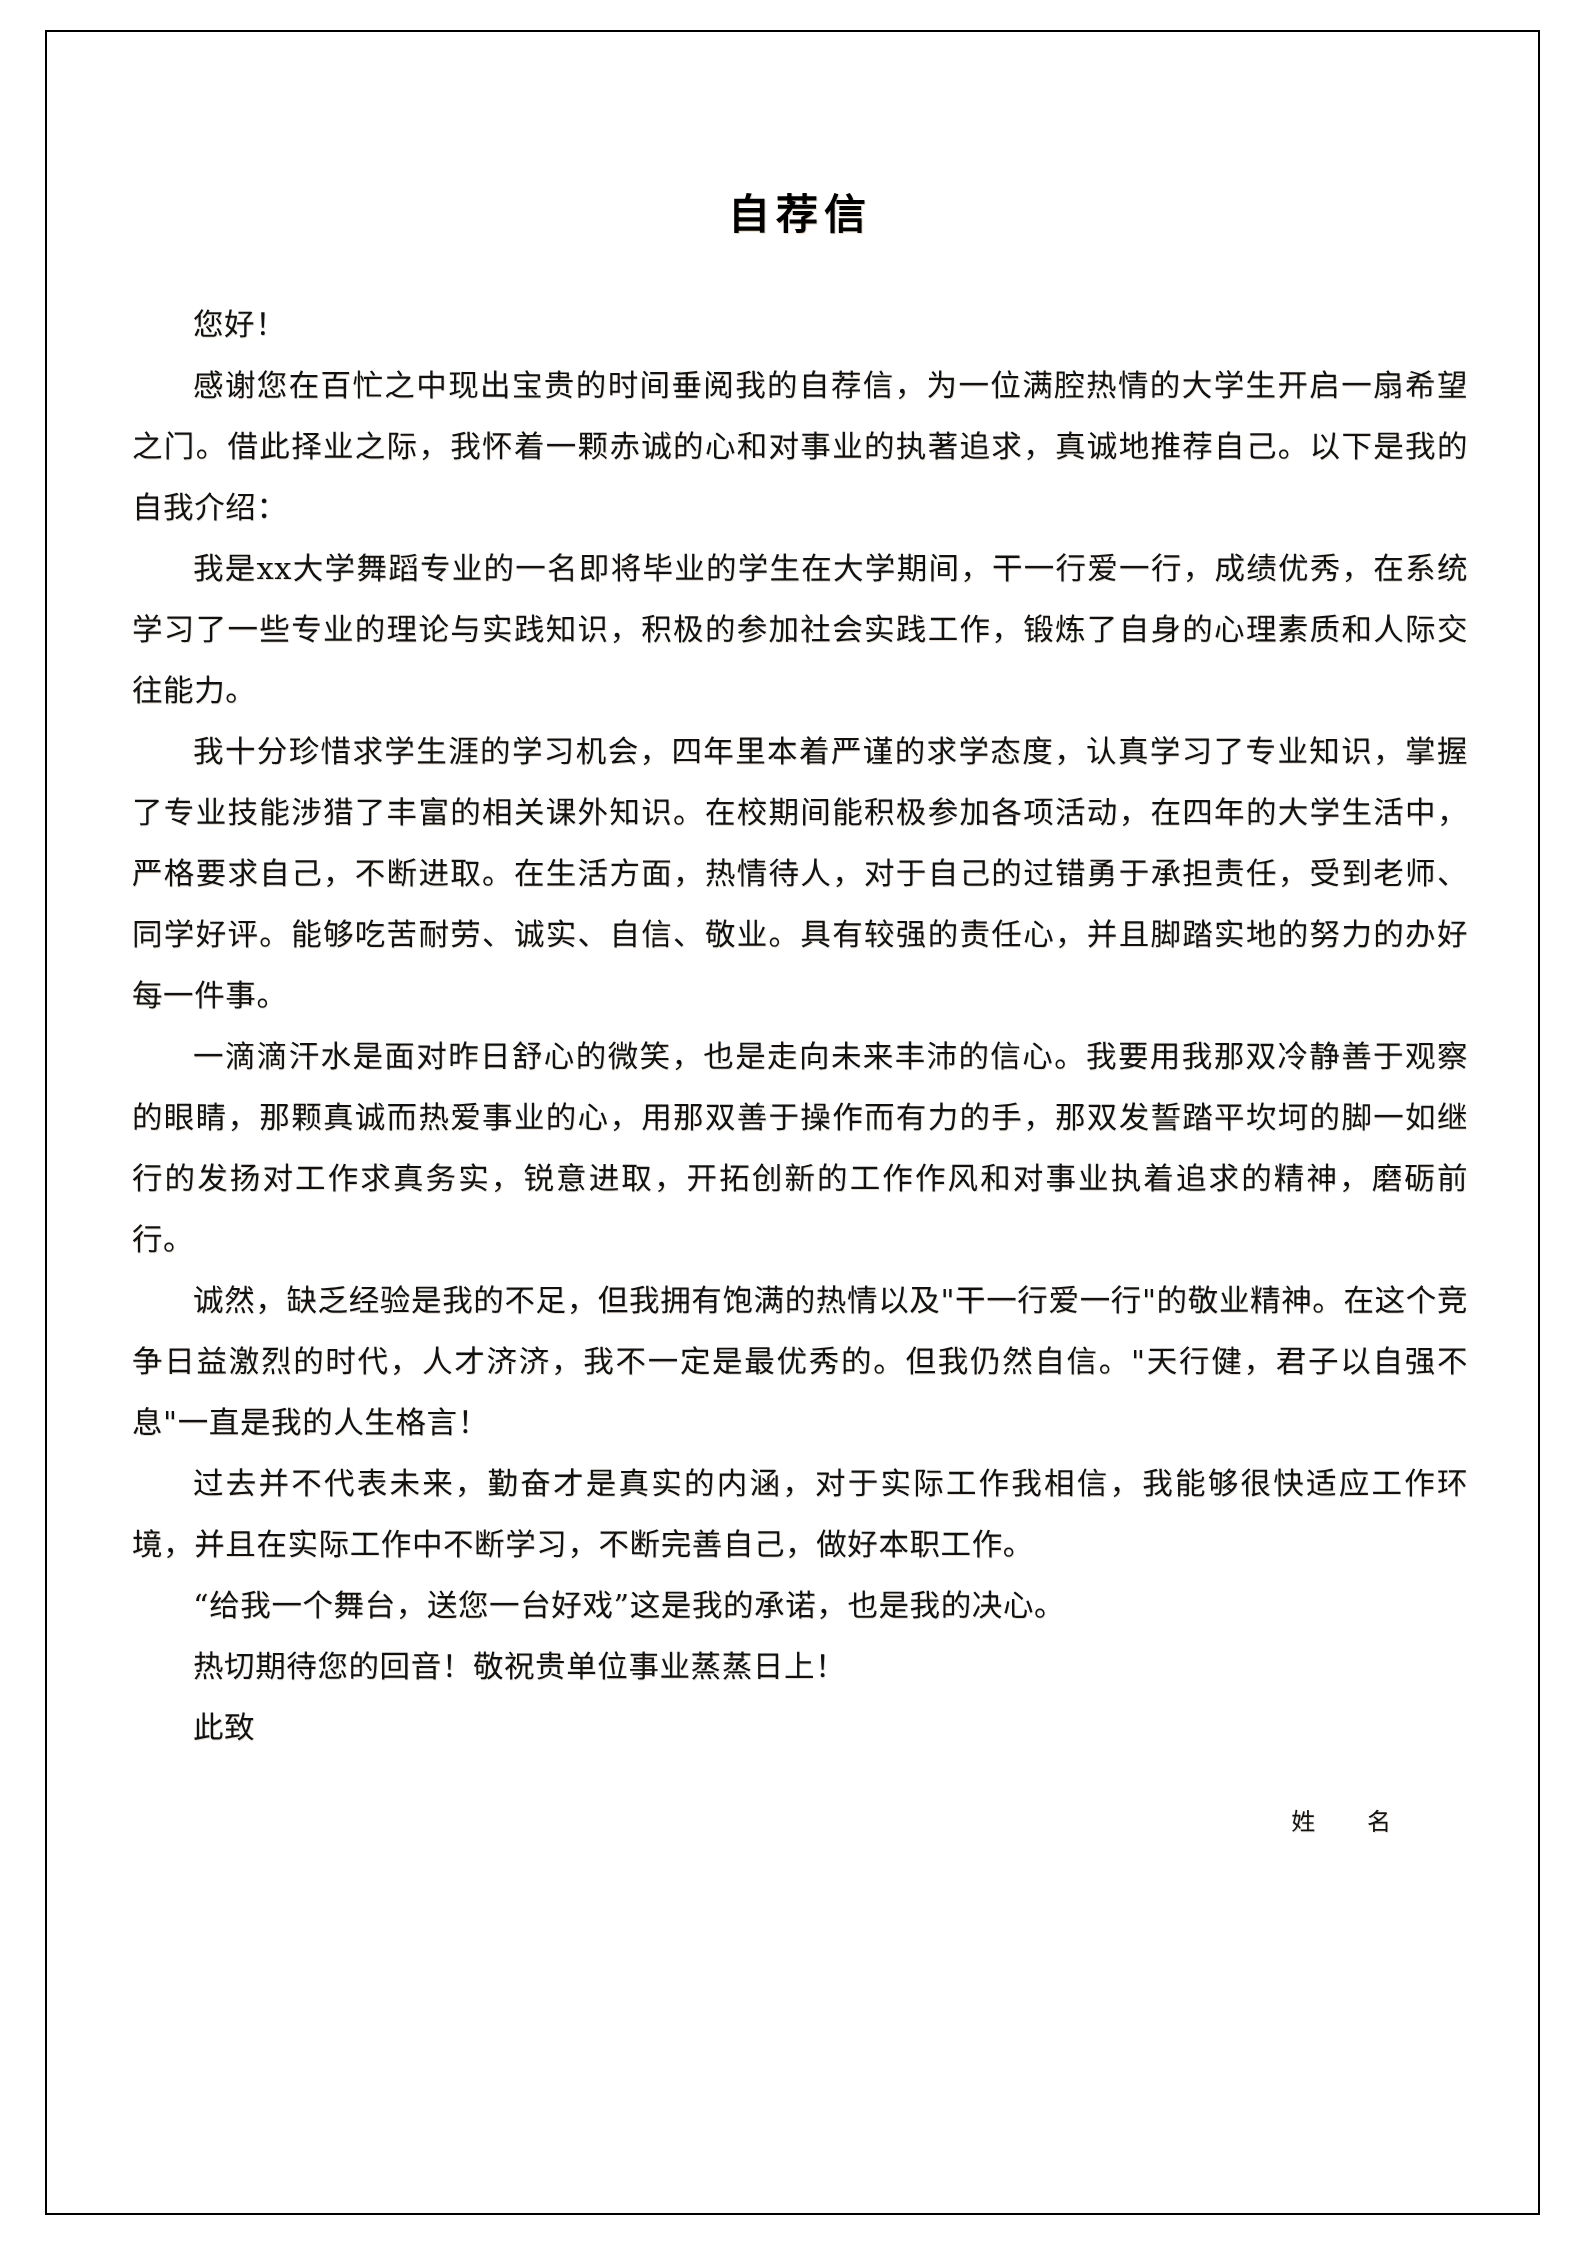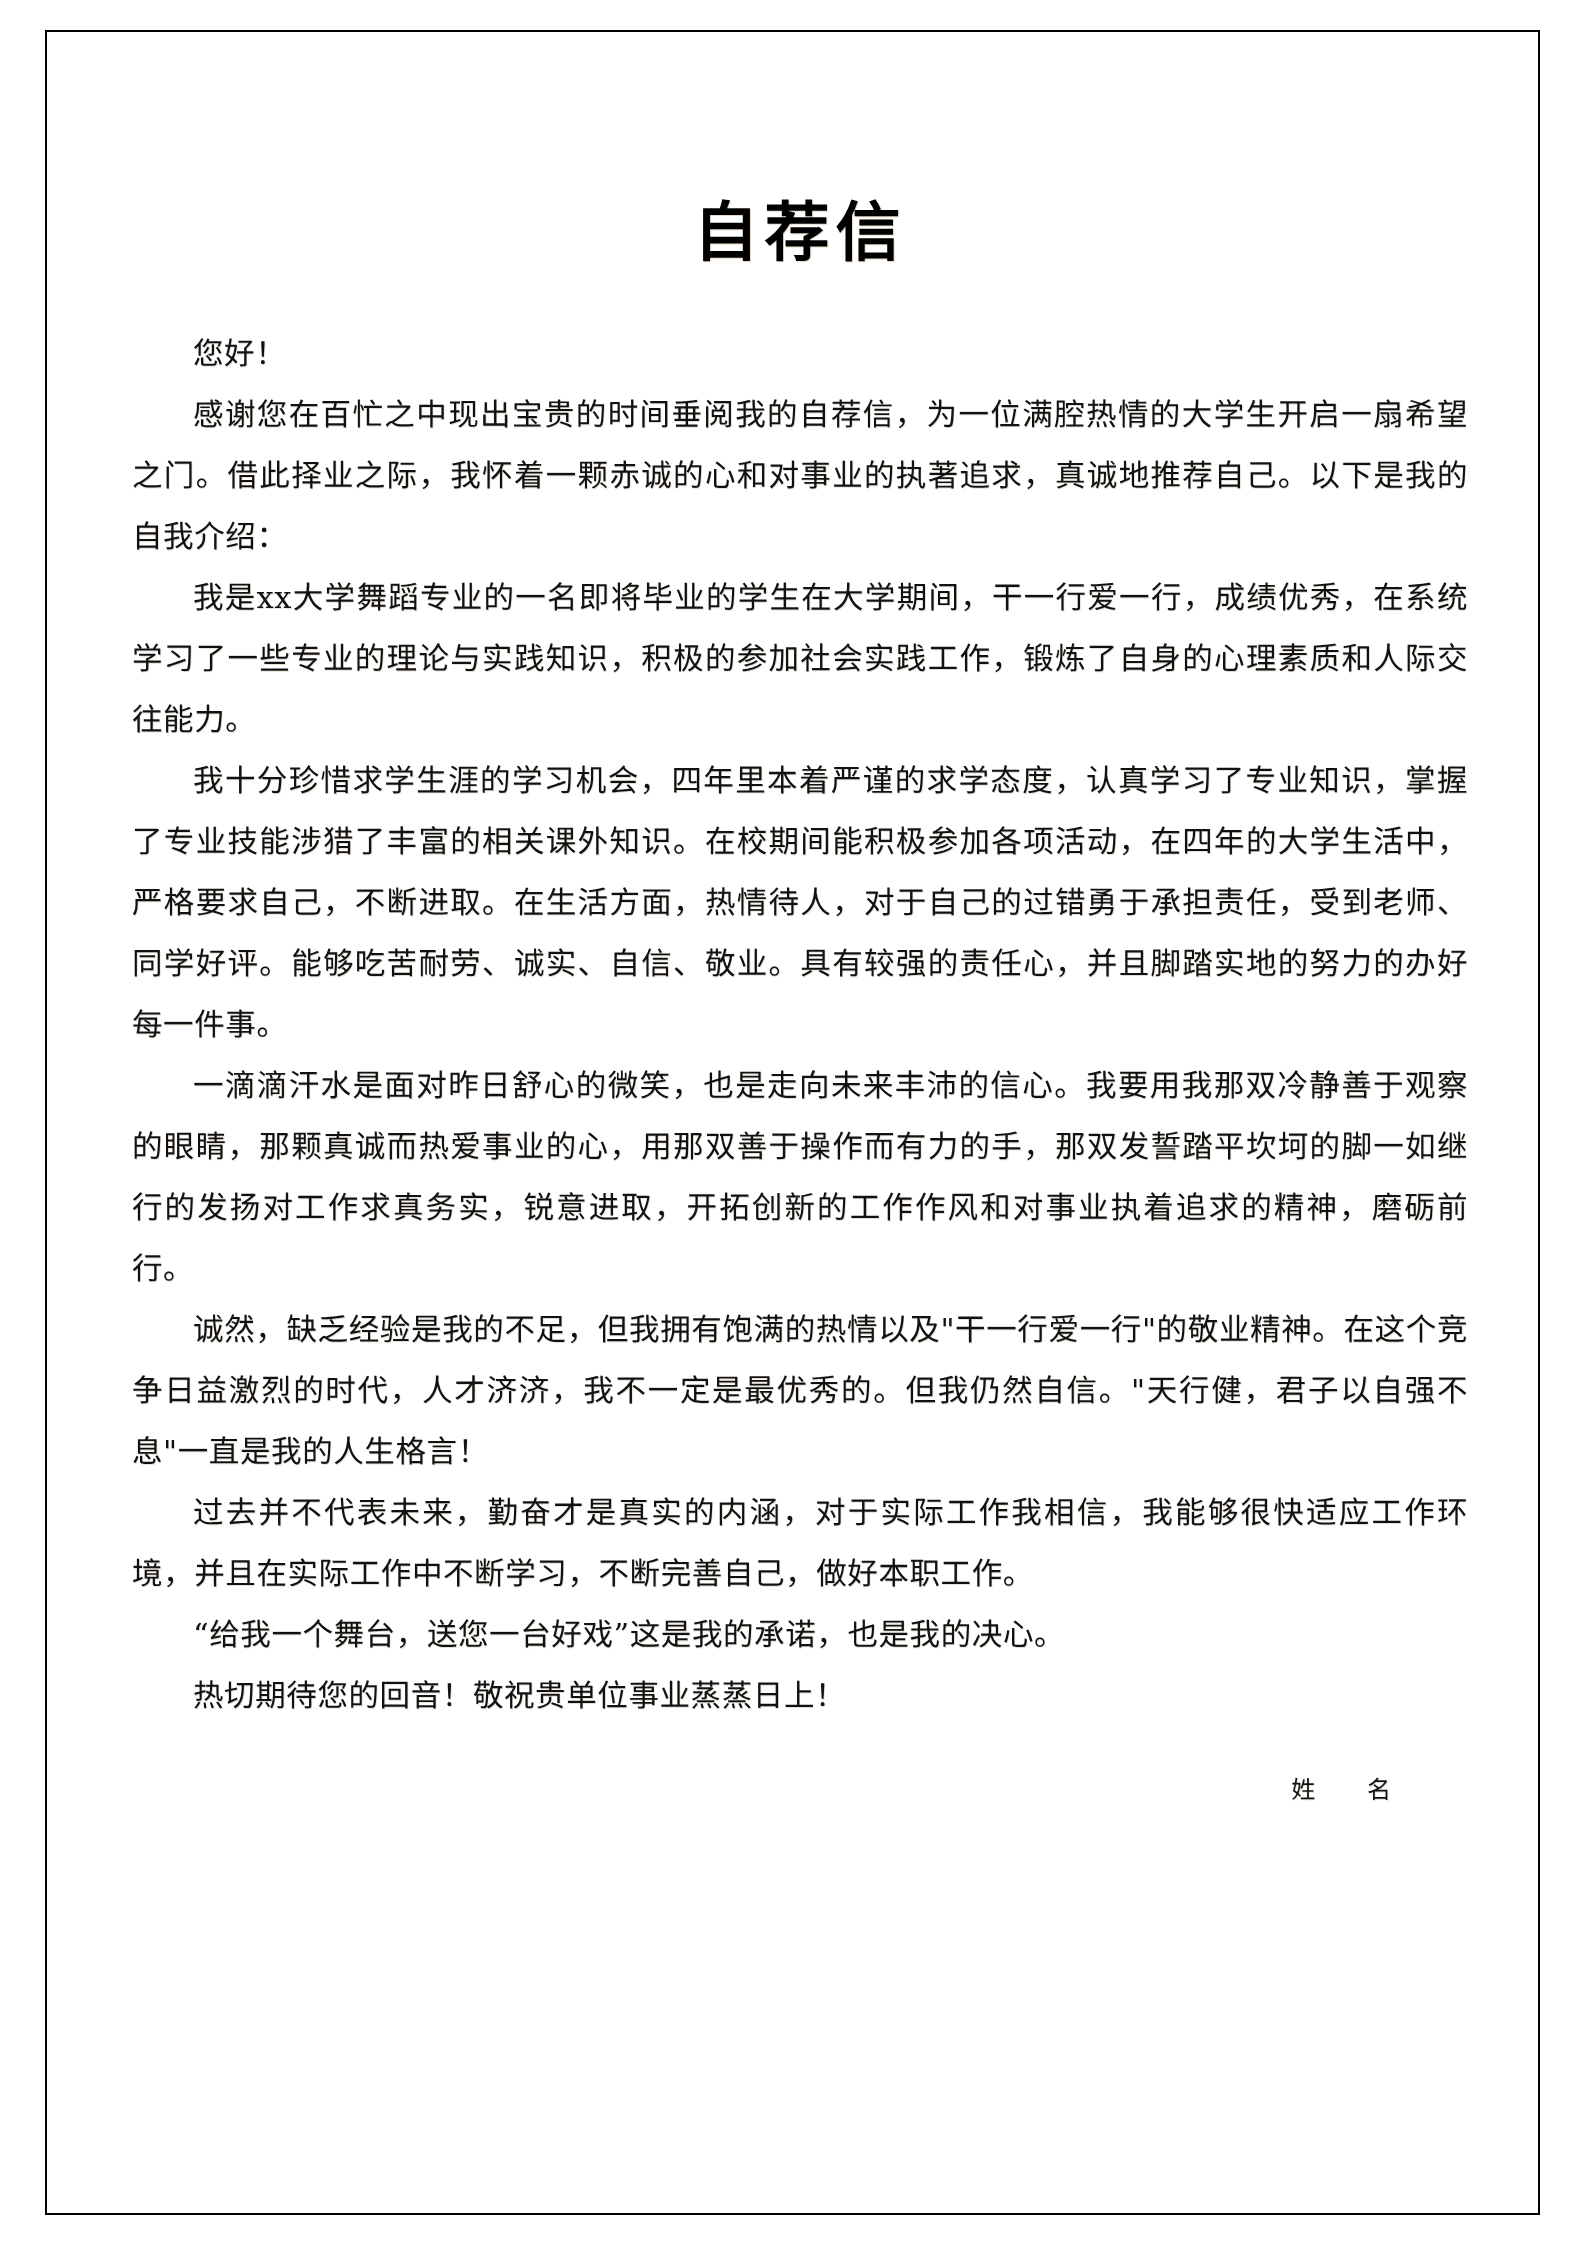--- a/index.html
+++ b/index.html
@@ -36,25 +36,25 @@
     left: 132px;
     top: 30px;
     width: 1336px;
     box-sizing: border-box;
   }
 
   .doc-title {
     text-align: center;
     font-family: "DejaVu Serif", "Liberation Serif", serif;
     font-weight: 700;
-    font-size: 65px;
+    font-size: 42px;
     line-height: 1;
     letter-spacing: 6px;
     color: #000000;
-    margin: 12px;
+    margin: 6px;
     padding-top: 158px;
     padding-bottom: 0;
     
     text-shadow: 1px 1px 0 rgba(170, 120, 60, 0.28);
   }
 
   .body-block {
     margin-top: 58px;
     font-family: "DejaVu Serif", "Liberation Serif", serif;
     font-size: 30.5px;
@@ -127,20 +127,21 @@
 
       <p class="para indent">诚然，缺乏经验是我的不足，但我拥有饱满的热情以及"干一行爱一行"的敬业精神。在这个竞争日益激烈的时代，人才济济，我不一定是最优秀的。但我仍然自信。"天行健，君子以自强不息"一直是我的人生格言！</p>
 
       <p class="para indent">过去并不代表未来，勤奋才是真实的内涵，对于实际工作我相信，我能够很快适应工作环境，并且在实际工作中不断学习，不断完善自己，做好本职工作。</p>
 
 
       <p class="para indent">“给我一个舞台，送您一台好戏”这是我的承诺，也是我的决心。</p>
 
       <p class="para indent">热切期待您的回音！敬祝贵单位事业蒸蒸日上！</p>
 
+      <p class="para indent">此致</p>
 
 
     </div>
 
     <div class="signature-row">
       <span class="sig-name">姓 名</span>
     </div>
 
   </div>
 </div>

